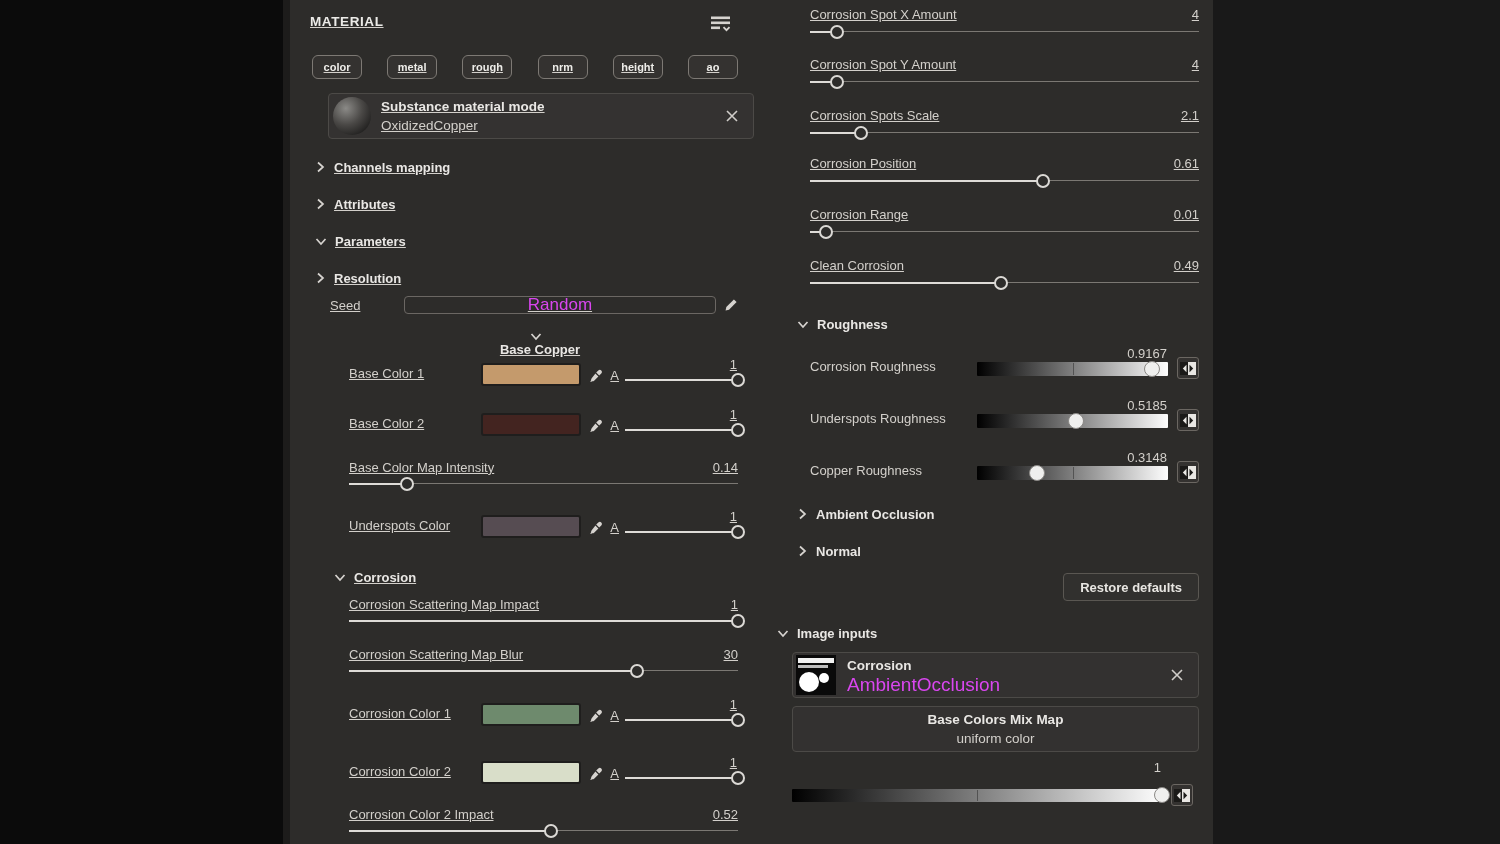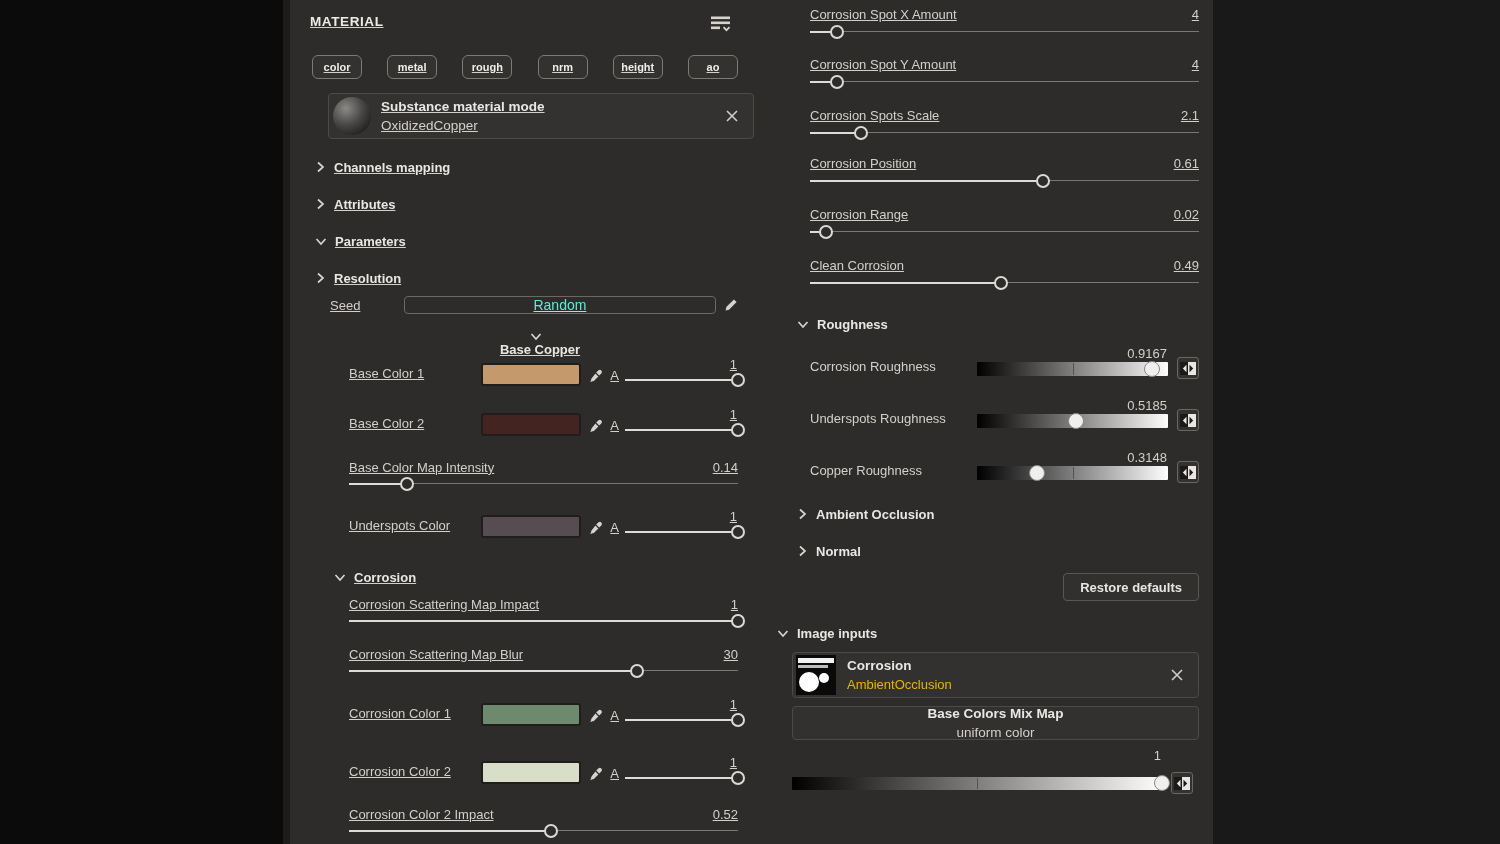--- a/index.html
+++ b/index.html
@@ -58,21 +58,21 @@
   .chev { line-height:0; }
 
   .sub-hdr { display:flex; align-items:center; height:18px; padding-left:24px; cursor:pointer; }
   .sub-hdr .lbl { margin-left:8px; font-weight:bold; color:#e9e7e4; }
 
   
   .seed-row { margin-top:9px; height:18px; display:flex; align-items:center; padding-left:20px; }
   .seed-label { width:75px; color:#d3d0cb; }
   .seed-box {
     width:317px; height:18px; background:transparent;
-    border:1px solid #6b6763; border-radius:4px; color:#5eead4; font-size:14px;
+    border:1px solid #6b6763; border-radius:4px; color:#d946ef; font-size:17px;
     font-family:"Liberation Sans", sans-serif;
     display:flex; align-items:center; justify-content:center; cursor:pointer;
   }
   .edit-icon { margin-left:8px; line-height:0; cursor:pointer; }
 
   
   .slider { position:relative; height:16px; cursor:pointer; }
   .slider .track { position:absolute; left:0; right:0; top:50%; height:1px; margin-top:-1px; background:#7b7873; }
   .slider .fill  { position:absolute; left:0; top:50%; height:2px; margin-top:-1px; background:#dedcd8; }
   .knob {
@@ -128,23 +128,23 @@
 
   
   .input-card {
     margin:10px 0 0 15px; width:407px; height:46px;
     background:#333130; border:1px solid #4c4a47; border-radius:4px;
     display:flex; align-items:center; padding:0 10px 0 3px;
   }
   .ic-thumb { flex:0 0 40px; line-height:0; }
   .ic-texts { flex:1; margin-left:11px; line-height:16px; }
   .ic-title { font-weight:bold; font-size:13.5px; color:#e9e7e4; }
-  .ic-sub   { font-size:13px; color:#eab308; margin-top:3px; }
+  .ic-sub   { font-size:19px; color:#d946ef; margin-top:3px; }
   .mix-card {
-    margin:8px 0 0 15px; width:407px; height:34px;
+    margin:8px 0 0 15px; width:407px; height:46px;
     background:#333130; border:1px solid #4c4a47; border-radius:4px;
     display:flex; flex-direction:column; align-items:center; justify-content:center; cursor:pointer;
   }
   .mix-title { font-weight:bold; font-size:13.5px; color:#e9e7e4; }
   .mix-sub { font-size:13.5px; color:#d3d0cb; margin-top:4px; }
 
   .big-slider-block { margin:8px 0 0 15px; }
   .bs-val { width:370px; text-align:right; height:16px; padding-right:1px; }
   .bs-row { display:flex; align-items:center; margin-top:8px; }
   .bs-row .gbar { width:370px; height:13px; }
@@ -452,21 +452,21 @@
       <div class="slider">
         <div class="track"></div>
         <div class="fill" style="width: 60%;"></div>
         <div class="knob" style="left: 60%;"></div>
       </div>
     </div>
 
     <div class="param-row" style="margin-top:15px;">
       <div class="line1">
         <span class="lbl">Corrosion Range</span>
-        <span class="val">0.02</span>
+        <span class="val">0.01</span>
       </div>
       <div class="slider">
         <div class="track"></div>
         <div class="fill" style="width: 4%;"></div>
         <div class="knob" style="left: 4%;"></div>
       </div>
     </div>
 
     <div class="param-row" style="margin-top:15px;">
       <div class="line1">

